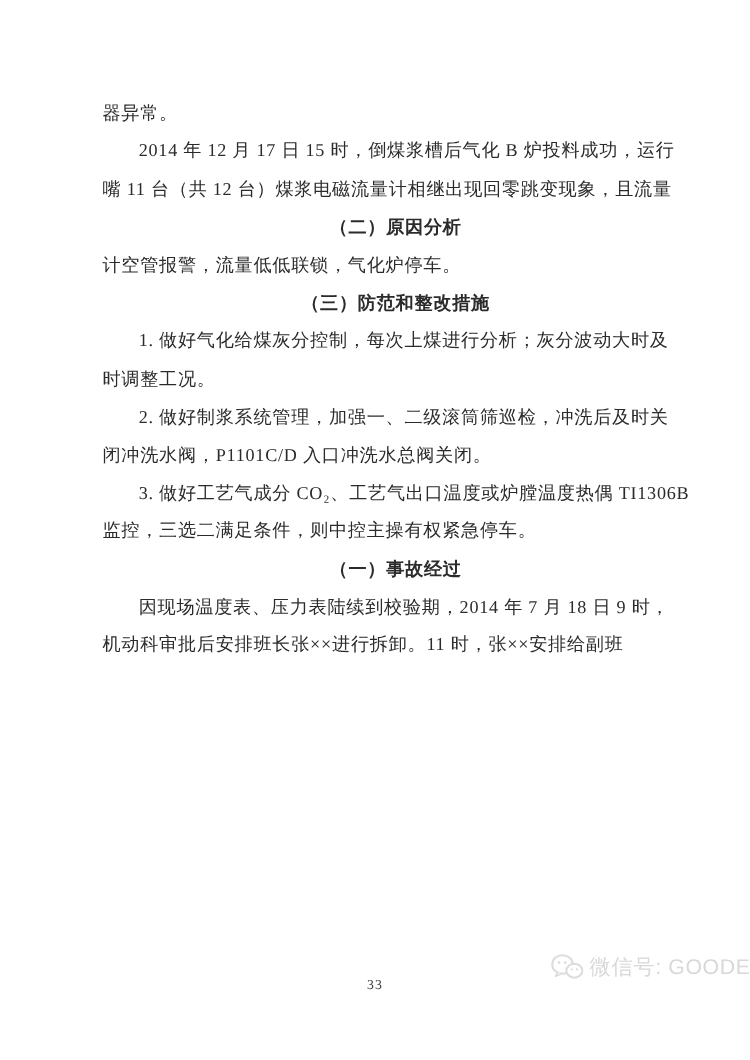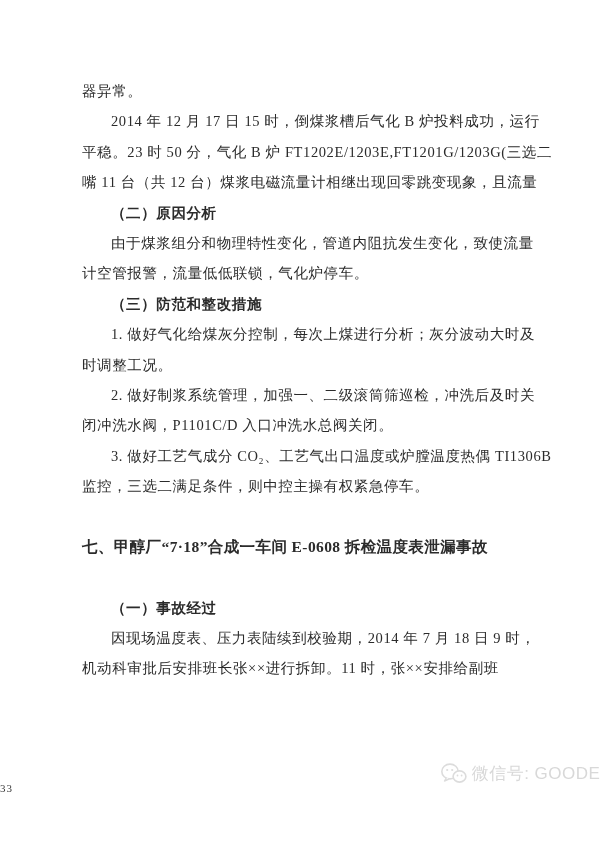--- a/index.html
+++ b/index.html
@@ -16,56 +16,53 @@
     background:#ffffff;overflow:hidden;padding-left:37px;
   }
   .content{
     position:absolute;left:82px;top:76px;width:440px;
     font-size:14.5px;letter-spacing:0.6px;
   }
   .b{
     height:30.4px;line-height:30.4px;white-space:nowrap;
   }
   .ind{text-indent:2em;}
-  .h2{font-weight:700;text-indent:2em;}
+  .h2{font-weight:700;text-indent:2em;text-align:center;}
   .h1{font-weight:700;font-size:15.5px;margin:30.4px 0;letter-spacing:0.4px;}
   .pagenum{
     position:absolute;top:782px;left:0;width:600px;
-    text-align:left;font-size:11px;color:#3a3a3a;letter-spacing:1px;
+    text-align:center;font-size:11px;color:#3a3a3a;letter-spacing:1px;
   }
   .watermark{
     position:absolute;right:12px;top:762px;
     display:flex;align-items:flex-end;gap:5px;
     color:#d8d8d8;font-size:17px;
     font-family:"Liberation Sans","DejaVu Sans",sans-serif;
     letter-spacing:0.5px;
   }
   .watermark svg{display:block;}
 </style>
 </head>
 <body>
 
 <div class="page">
 
   <div class="content">
     <div class="b">器异常。</div>
     <div class="b ind">2014 年 12 月 17 日 15 时，倒煤浆槽后气化 B 炉投料成功，运行</div>
-    <div class="b">平稳。23 时 50 分，气化 B 炉 FT1202E/1203E,FT1201G/1203G(三选二</div>
     <div class="b">嘴 11 台（共 12 台）煤浆电磁流量计相继出现回零跳变现象，且流量</div>
     <div class="b h2">（二）原因分析</div>
-    <div class="b ind">由于煤浆组分和物理特性变化，管道内阻抗发生变化，致使流量</div>
     <div class="b">计空管报警，流量低低联锁，气化炉停车。</div>
     <div class="b h2">（三）防范和整改措施</div>
     <div class="b ind">1. 做好气化给煤灰分控制，每次上煤进行分析；灰分波动大时及</div>
     <div class="b">时调整工况。</div>
     <div class="b ind">2. 做好制浆系统管理，加强一、二级滚筒筛巡检，冲洗后及时关</div>
     <div class="b">闭冲洗水阀，P1101C/D 入口冲洗水总阀关闭。</div>
     <div class="b ind">3. 做好工艺气成分 CO₂、工艺气出口温度或炉膛温度热偶 TI1306B</div>
     <div class="b">监控，三选二满足条件，则中控主操有权紧急停车。</div>
-    <div class="b h1">七、甲醇厂“7·18”合成一车间 E-0608 拆检温度表泄漏事故</div>
     <div class="b h2">（一）事故经过</div>
     <div class="b ind">因现场温度表、压力表陆续到校验期，2014 年 7 月 18 日 9 时，</div>
     <div class="b">机动科审批后安排班长张××进行拆卸。11 时，张××安排给副班</div>
   </div>
 
   <div class="pagenum">33</div>
 
   <div class="watermark">
     <span>
       <svg width="27" height="23" viewBox="0 0 27 23">

